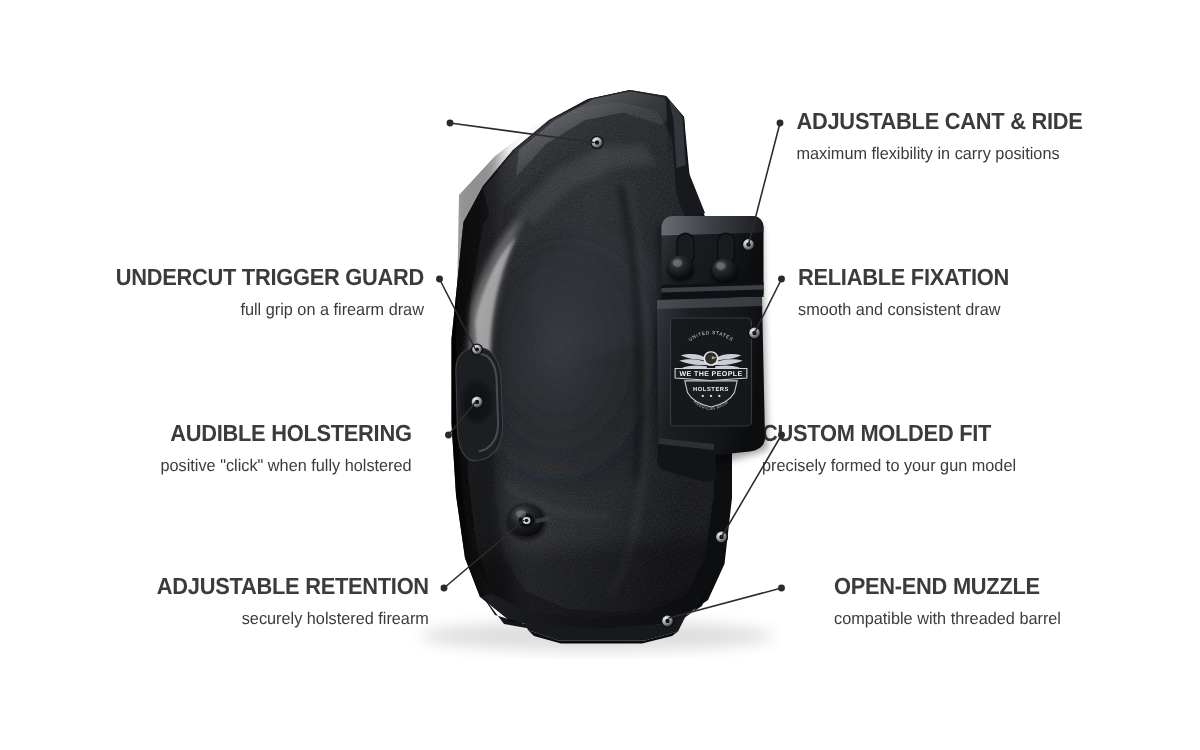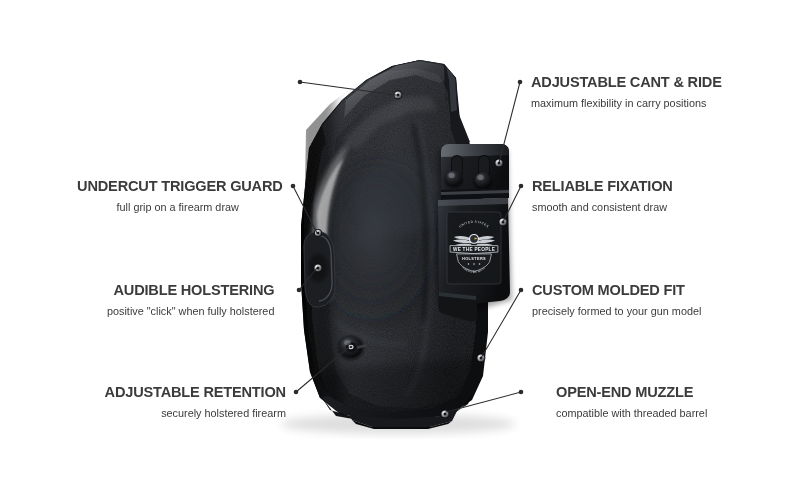--- a/index.html
+++ b/index.html
@@ -388,21 +388,21 @@
       <circle cx="299" cy="290" r="2.3"></circle>
       <circle cx="296" cy="392" r="2.3"></circle>
       <circle cx="520" cy="82" r="2.3"></circle>
       <circle cx="521" cy="186" r="2.3"></circle>
       <circle cx="521" cy="290" r="2.3"></circle>
       <circle cx="521" cy="392" r="2.3"></circle>
     </g>
   </svg>
 
 
-  <div class="callout left" style="right:517px; top:177px;text-align:center;">
+  <div class="callout left" style="right:517px; top:177px;">
     <div class="title">UNDERCUT TRIGGER GUARD</div>
     <div class="sub">full grip on a firearm draw</div>
   </div>
 
   <div class="callout left" style="right:526px; top:281px;">
     <div class="title">AUDIBLE HOLSTERING</div>
     <div class="sub">positive "click" when fully holstered</div>
   </div>
 
   <div class="callout right" style="left:531px; top:73px;">
@@ -413,21 +413,21 @@
   <div class="callout left" style="right:514px; top:383px;">
     <div class="title">ADJUSTABLE RETENTION</div>
     <div class="sub">securely holstered firearm</div>
   </div>
 
   <div class="callout right" style="left:532px; top:177px;">
     <div class="title">RELIABLE FIXATION</div>
     <div class="sub">smooth and consistent draw</div>
   </div>
 
-  <div class="callout right" style="left:532px; top:281px;">
+  <div class="callout right" style="left:508px; top:281px;">
     <div class="title">CUSTOM MOLDED FIT</div>
     <div class="sub">precisely formed to your gun model</div>
   </div>
 
   <div class="callout right" style="left:556px; top:383px;">
     <div class="title">OPEN-END MUZZLE</div>
     <div class="sub">compatible with threaded barrel</div>
   </div>
 
 </div>

